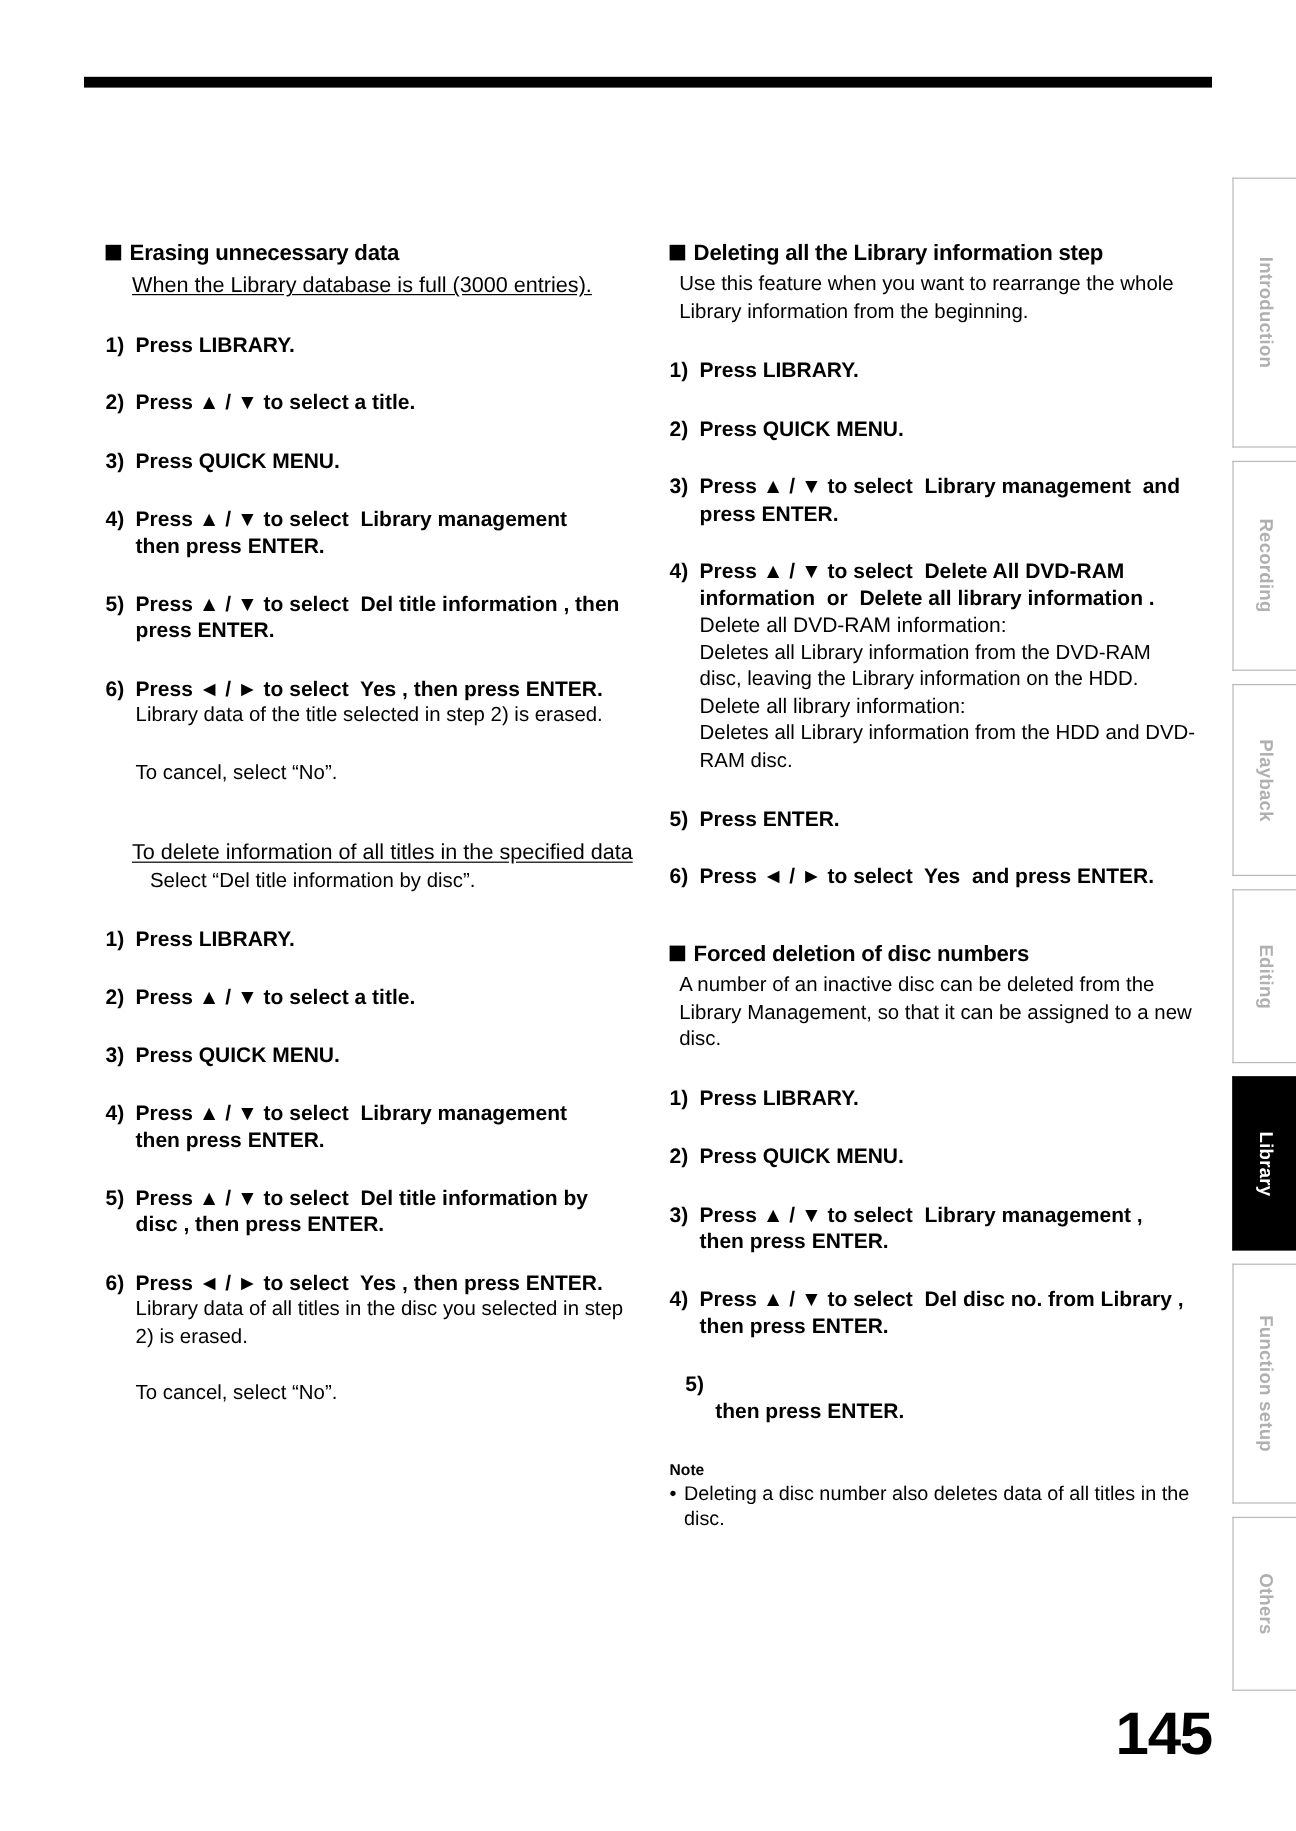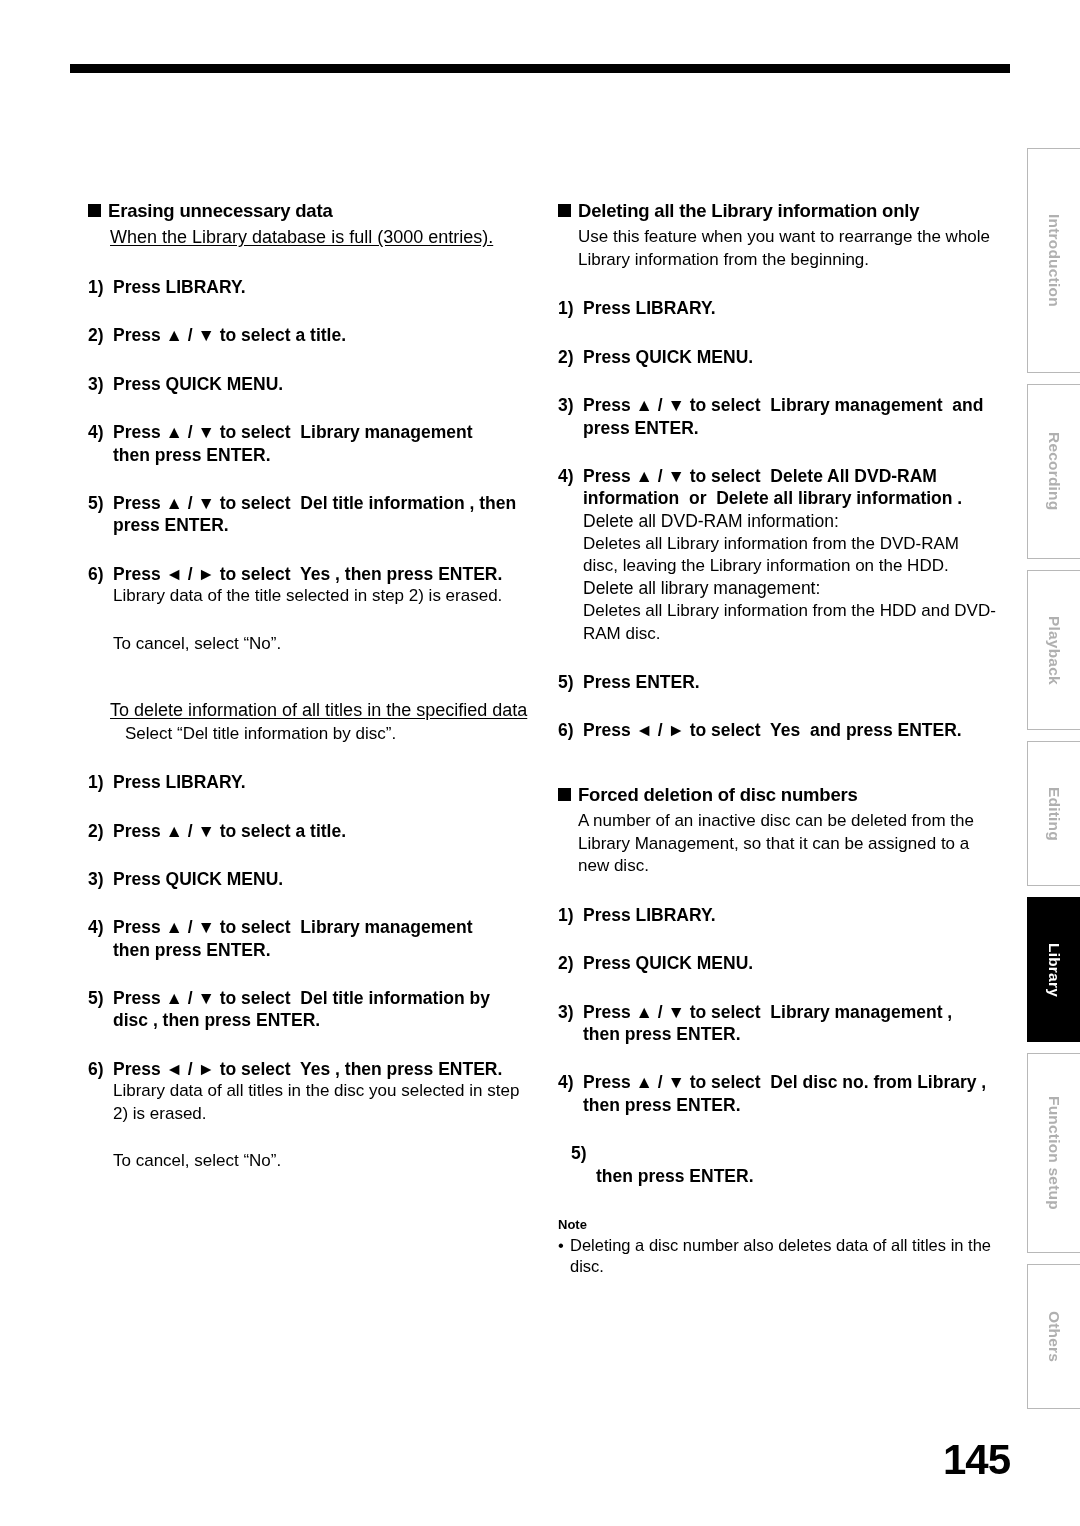--- a/index.html
+++ b/index.html
@@ -68,21 +68,21 @@
   .sub-head-note {
     font-size: 17px;
     line-height: 1.32;
     margin: 0 0 0 22px;
   }
   .sub-head-note.ind { margin-left: 37px; }
 
   .intro-para {
     font-size: 17px;
     line-height: 1.33;
-    margin: 0 0 0 20px;
+    margin: 0 0 0 8px;
   }
 
   
   .steps { margin: 0; padding: 0; list-style: none; }
   .step {
     display: flex;
     margin-top: 26px;
     font-size: 17.5px;
     font-weight: bold;
     line-height: 1.28;
@@ -154,22 +154,22 @@
   .tab.active {
     background: #000000;
     border-color: #000000;
   }
   .tab.active span { color: #ffffff; }
 
   
   .page-number {
     position: absolute;
     right: 70px;
-    bottom: 42px;
-    font-size: 42px;
+    bottom: 52px;
+    font-size: 50px;
     font-weight: bold;
     letter-spacing: -1px;
     margin-left: 20px;
   }
 </style>
 </head>
 <body>
 
 <div class="header-rule"></div>
 
@@ -260,21 +260,21 @@
           <span class="plain gap">To cancel, select “No”.</span>
         </span>
       </li>
     </ul>
   </div>
 
   <div class="col col-right">
 
     <h2 class="section-head">
       <span class="sq-bullet"></span>
-      <span>Deleting all the Library information only</span>
+      <span>Deleting all the Library information step</span>
     </h2>
     <div class="intro-para">Use this feature when you want to rearrange the whole Library information from the beginning.</div>
 
     <ul class="steps">
       <li class="step">
         <span class="num">1)</span>
         <span class="body">Press LIBRARY.</span>
       </li>
       <li class="step">
         <span class="num">2)</span>
@@ -287,21 +287,21 @@
           <span class="q">press ENTER.</span>
         </span>
       </li>
       <li class="step">
         <span class="num">4)</span>
         <span class="body">
           <span class="q">Press ▲ / ▼ to select  Delete All DVD-RAM</span><br>
           <span class="q">information  or  Delete all library information .</span>
           <span class="bold-sub">Delete all DVD-RAM information:</span>
           <span class="plain">Deletes all Library information from the DVD-RAM disc, leaving the Library information on the HDD.</span>
-          <span class="bold-sub">Delete all library management:</span>
+          <span class="bold-sub">Delete all library information:</span>
           <span class="plain">Deletes all Library information from the HDD and DVD-RAM disc.</span>
         </span>
       </li>
       <li class="step">
         <span class="num">5)</span>
         <span class="body">Press ENTER.</span>
       </li>
       <li class="step">
         <span class="num">6)</span>
         <span class="body q">Press ◄ / ► to select  Yes  and press ENTER.</span>

